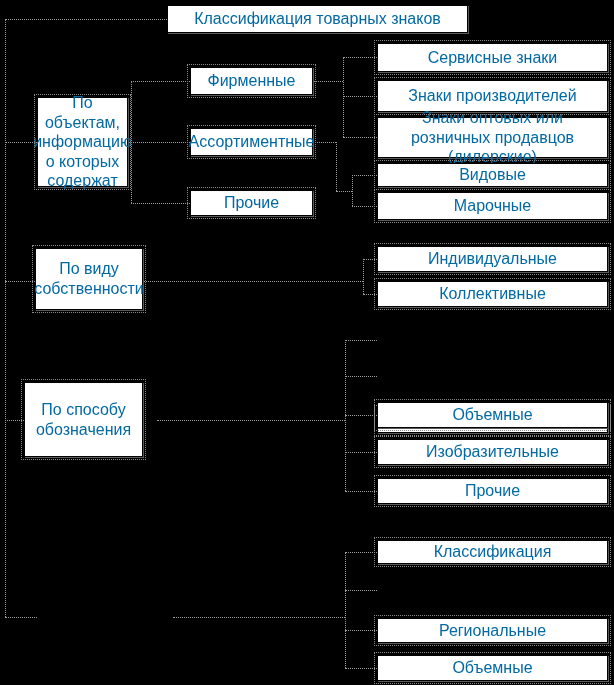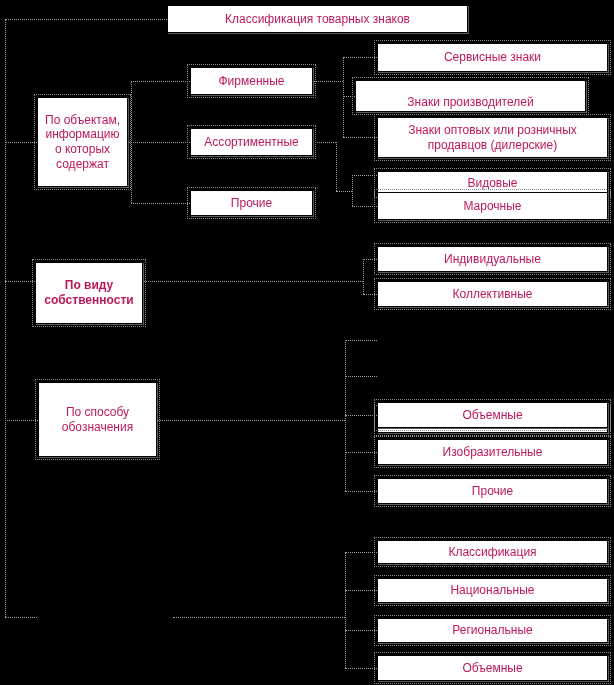--- a/index.html
+++ b/index.html
@@ -7,21 +7,21 @@
     position:relative;width:614px;height:685px;background:#000000;
     font-family:"Liberation Sans","DejaVu Sans",sans-serif;
     overflow:hidden;
   }
   .box{
     position:absolute;box-sizing:border-box;
     background:#ffffff;border:1px solid #000000;
     outline:1px dotted #8a8a8a;outline-offset:2px;
     box-shadow:1px 1px 0 #5a5a5a;
     display:flex;align-items:center;justify-content:center;
-    text-align:center;color:#be185d;font-size:12px;line-height:1.22;
+    text-align:center;color:#0369a1;font-size:16px;line-height:1.22;
     padding:1px 4px;
   }
   .box.root{outline:none;border:1px solid #000000;}
   .hline{position:absolute;height:0;border-top:1px dotted #9b9b9b;}
   .vline{position:absolute;width:0;border-left:1px dotted #9b9b9b;}
 </style>
 </head>
 <body>
 
 <div class="stage">
@@ -71,47 +71,47 @@
   <div class="hline" style="left:345px;top:630px;width:32px;"></div>
   <div class="hline" style="left:345px;top:668px;width:32px;"></div>
 
   <div class="box root" style="left:167px;top:5px;width:301px;height:28px;">
     <span>Классификация товарных знаков</span>
   </div>
 
   <div class="box" style="left:37px;top:97px;width:91px;height:90px;">
     <span>По объектам, информацию о которых содержат</span>
   </div>
-  <div class="box" style="left:35px;top:262px;width:108px;height:62px;font-weight:bold;">
+  <div class="box" style="left:35px;top:248px;width:108px;height:62px;">
     <span>По виду собственности</span>
   </div>
-  <div class="box" style="left:38px;top:382px;width:119px;height:75px;align-items:center;">
+  <div class="box" style="left:24px;top:382px;width:119px;height:75px;align-items:center;">
     <span>По способу обозначения</span>
   </div>
 
   <div class="box" style="left:190px;top:67px;width:123px;height:28px;">
     <span>Фирменные</span>
   </div>
   <div class="box" style="left:190px;top:128px;width:123px;height:28px;">
     <span>Ассортиментные</span>
   </div>
   <div class="box" style="left:190px;top:190px;width:123px;height:26px;">
     <span>Прочие</span>
   </div>
 
   <div class="box" style="left:377px;top:43px;width:231px;height:29px;">
     <span>Сервисные знаки</span>
   </div>
-  <div class="box" style="left:355px;top:80px;width:231px;height:32px;align-items:flex-end;">
+  <div class="box" style="left:377px;top:80px;width:231px;height:32px;">
     <span>Знаки производителей</span>
   </div>
   <div class="box" style="left:377px;top:117px;width:231px;height:41px;">
     <span>Знаки оптовых или розничных продавцов (дилерские)</span>
   </div>
-  <div class="box" style="left:377px;top:163px;width:231px;height:24px;margin-top:8px;">
+  <div class="box" style="left:377px;top:163px;width:231px;height:24px;">
     <span>Видовые</span>
   </div>
   <div class="box" style="left:377px;top:192px;width:231px;height:28px;">
     <span>Марочные</span>
   </div>
 
   <div class="box" style="left:377px;top:246px;width:231px;height:26px;">
     <span>Индивидуальные</span>
   </div>
   <div class="box" style="left:377px;top:281px;width:231px;height:26px;">
@@ -127,23 +127,20 @@
   <div class="box" style="left:377px;top:439px;width:231px;height:26px;">
     <span>Изобразительные</span>
   </div>
   <div class="box" style="left:377px;top:478px;width:231px;height:26px;">
     <span>Прочие</span>
   </div>
 
   <div class="box" style="left:377px;top:540px;width:231px;height:24px;">
     <span>Классификация</span>
   </div>
-  <div class="box" style="left:377px;top:578px;width:231px;height:25px;">
-    <span>Национальные</span>
-  </div>
   <div class="box" style="left:377px;top:618px;width:231px;height:25px;">
     <span>Региональные</span>
   </div>
   <div class="box" style="left:377px;top:655px;width:231px;height:26px;">
     <span>Объемные</span>
   </div>
 
 </div>
 
 </body></html>

